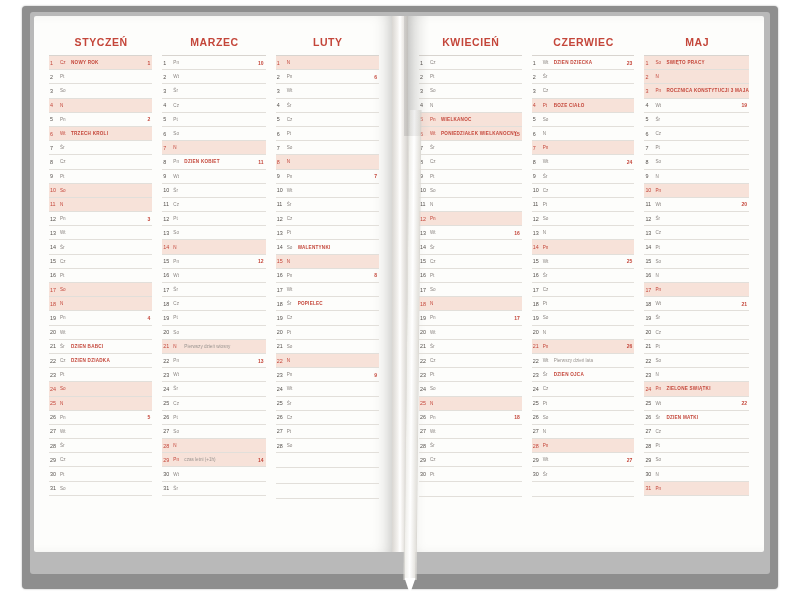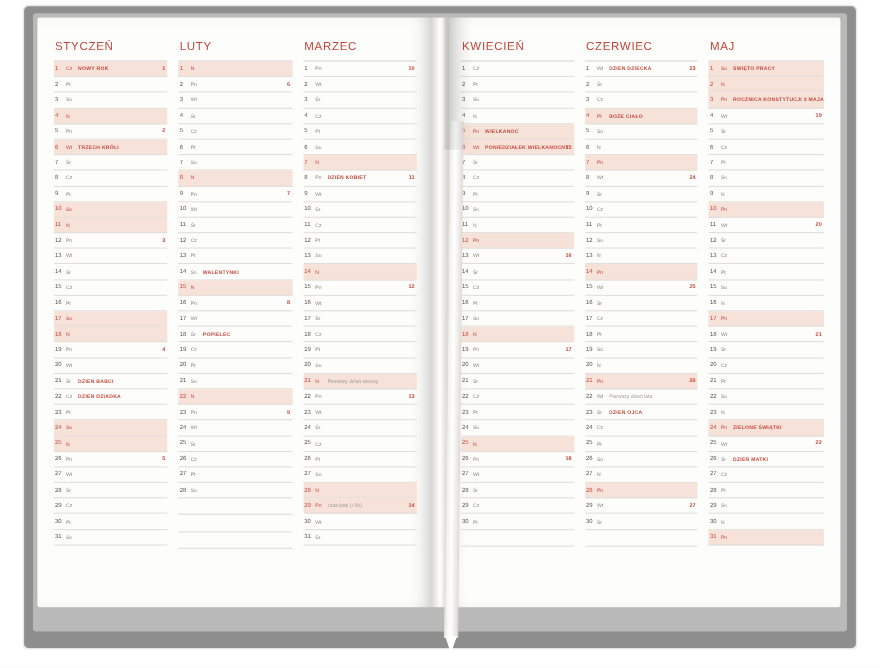--- a/index.html
+++ b/index.html
@@ -105,25 +105,26 @@
     padding: 20px 10px 8px 10px;
     box-sizing: border-box;
   }
   .month {
     flex: 1 1 0;
     padding: 0 5px;
     box-sizing: border-box;
   }
   .month-title {
     font-size: 10.5px;
-    font-weight: normal;
+    font-weight: bold;
     letter-spacing: 0.6px;
     color: #c4463a;
     margin: 0 0 7px 1px;
     text-transform: uppercase;
+    text-align: center;
   }
   .days {
     border-top: 1px solid #d8d4cf;
   }
   .day {
     position: relative;
     height: 14.2px;
     border-bottom: 1px solid #e2dfda;
     display: flex;
     align-items: center;
@@ -348,20 +349,185 @@
               <span class="holiday"></span>
             </div>
             <div class="day">
               <span class="dnum">31</span>
               <span class="dname">So</span>
               <span class="holiday"></span>
             </div>
           </div>
         </div>
         <div class="month">
+          <div class="month-title">MARZEC</div>
+          <div class="days">
+            <div class="day">
+              <span class="dnum">1</span>
+              <span class="dname">Pn</span>
+              <span class="holiday"></span>
+              <span class="weeknum">10</span>
+            </div>
+            <div class="day">
+              <span class="dnum">2</span>
+              <span class="dname">Wt</span>
+              <span class="holiday"></span>
+            </div>
+            <div class="day">
+              <span class="dnum">3</span>
+              <span class="dname">Śr</span>
+              <span class="holiday"></span>
+            </div>
+            <div class="day">
+              <span class="dnum">4</span>
+              <span class="dname">Cz</span>
+              <span class="holiday"></span>
+            </div>
+            <div class="day">
+              <span class="dnum">5</span>
+              <span class="dname">Pt</span>
+              <span class="holiday"></span>
+            </div>
+            <div class="day">
+              <span class="dnum">6</span>
+              <span class="dname">So</span>
+              <span class="holiday"></span>
+            </div>
+            <div class="day weekend">
+              <span class="dnum">7</span>
+              <span class="dname">N</span>
+              <span class="holiday"></span>
+            </div>
+            <div class="day">
+              <span class="dnum">8</span>
+              <span class="dname">Pn</span>
+              <span class="holiday">DZIEŃ KOBIET</span>
+              <span class="weeknum">11</span>
+            </div>
+            <div class="day">
+              <span class="dnum">9</span>
+              <span class="dname">Wt</span>
+              <span class="holiday"></span>
+            </div>
+            <div class="day">
+              <span class="dnum">10</span>
+              <span class="dname">Śr</span>
+              <span class="holiday"></span>
+            </div>
+            <div class="day">
+              <span class="dnum">11</span>
+              <span class="dname">Cz</span>
+              <span class="holiday"></span>
+            </div>
+            <div class="day">
+              <span class="dnum">12</span>
+              <span class="dname">Pt</span>
+              <span class="holiday"></span>
+            </div>
+            <div class="day">
+              <span class="dnum">13</span>
+              <span class="dname">So</span>
+              <span class="holiday"></span>
+            </div>
+            <div class="day weekend">
+              <span class="dnum">14</span>
+              <span class="dname">N</span>
+              <span class="holiday"></span>
+            </div>
+            <div class="day">
+              <span class="dnum">15</span>
+              <span class="dname">Pn</span>
+              <span class="holiday"></span>
+              <span class="weeknum">12</span>
+            </div>
+            <div class="day">
+              <span class="dnum">16</span>
+              <span class="dname">Wt</span>
+              <span class="holiday"></span>
+            </div>
+            <div class="day">
+              <span class="dnum">17</span>
+              <span class="dname">Śr</span>
+              <span class="holiday"></span>
+            </div>
+            <div class="day">
+              <span class="dnum">18</span>
+              <span class="dname">Cz</span>
+              <span class="holiday"></span>
+            </div>
+            <div class="day">
+              <span class="dnum">19</span>
+              <span class="dname">Pt</span>
+              <span class="holiday"></span>
+            </div>
+            <div class="day">
+              <span class="dnum">20</span>
+              <span class="dname">So</span>
+              <span class="holiday"></span>
+            </div>
+            <div class="day weekend">
+              <span class="dnum">21</span>
+              <span class="dname">N</span>
+              <span class="holiday plain">Pierwszy dzień wiosny</span>
+            </div>
+            <div class="day">
+              <span class="dnum">22</span>
+              <span class="dname">Pn</span>
+              <span class="holiday"></span>
+              <span class="weeknum">13</span>
+            </div>
+            <div class="day">
+              <span class="dnum">23</span>
+              <span class="dname">Wt</span>
+              <span class="holiday"></span>
+            </div>
+            <div class="day">
+              <span class="dnum">24</span>
+              <span class="dname">Śr</span>
+              <span class="holiday"></span>
+            </div>
+            <div class="day">
+              <span class="dnum">25</span>
+              <span class="dname">Cz</span>
+              <span class="holiday"></span>
+            </div>
+            <div class="day">
+              <span class="dnum">26</span>
+              <span class="dname">Pt</span>
+              <span class="holiday"></span>
+            </div>
+            <div class="day">
+              <span class="dnum">27</span>
+              <span class="dname">So</span>
+              <span class="holiday"></span>
+            </div>
+            <div class="day weekend">
+              <span class="dnum">28</span>
+              <span class="dname">N</span>
+              <span class="holiday"></span>
+            </div>
+            <div class="day weekend">
+              <span class="dnum">29</span>
+              <span class="dname">Pn</span>
+              <span class="holiday plain">czas letni (+1h)</span>
+              <span class="weeknum">14</span>
+            </div>
+            <div class="day">
+              <span class="dnum">30</span>
+              <span class="dname">Wt</span>
+              <span class="holiday"></span>
+            </div>
+            <div class="day">
+              <span class="dnum">31</span>
+              <span class="dname">Śr</span>
+              <span class="holiday"></span>
+            </div>
+          </div>
+        </div>
+        <div class="month">
           <div class="month-title">LUTY</div>
           <div class="days">
             <div class="day weekend">
               <span class="dnum">1</span>
               <span class="dname">N</span>
               <span class="holiday"></span>
             </div>
             <div class="day">
               <span class="dnum">2</span>
               <span class="dname">Pn</span>
@@ -497,185 +663,20 @@
               <span class="holiday"></span>
             </div>
             <div class="day">
               <span class="dnum">28</span>
               <span class="dname">So</span>
               <span class="holiday"></span>
             </div>
             <div class="spacer-row"></div>
             <div class="spacer-row"></div>
             <div class="spacer-row"></div>
-          </div>
-        </div>
-        <div class="month">
-          <div class="month-title">MARZEC</div>
-          <div class="days">
-            <div class="day">
-              <span class="dnum">1</span>
-              <span class="dname">Pn</span>
-              <span class="holiday"></span>
-              <span class="weeknum">10</span>
-            </div>
-            <div class="day">
-              <span class="dnum">2</span>
-              <span class="dname">Wt</span>
-              <span class="holiday"></span>
-            </div>
-            <div class="day">
-              <span class="dnum">3</span>
-              <span class="dname">Śr</span>
-              <span class="holiday"></span>
-            </div>
-            <div class="day">
-              <span class="dnum">4</span>
-              <span class="dname">Cz</span>
-              <span class="holiday"></span>
-            </div>
-            <div class="day">
-              <span class="dnum">5</span>
-              <span class="dname">Pt</span>
-              <span class="holiday"></span>
-            </div>
-            <div class="day">
-              <span class="dnum">6</span>
-              <span class="dname">So</span>
-              <span class="holiday"></span>
-            </div>
-            <div class="day weekend">
-              <span class="dnum">7</span>
-              <span class="dname">N</span>
-              <span class="holiday"></span>
-            </div>
-            <div class="day">
-              <span class="dnum">8</span>
-              <span class="dname">Pn</span>
-              <span class="holiday">DZIEŃ KOBIET</span>
-              <span class="weeknum">11</span>
-            </div>
-            <div class="day">
-              <span class="dnum">9</span>
-              <span class="dname">Wt</span>
-              <span class="holiday"></span>
-            </div>
-            <div class="day">
-              <span class="dnum">10</span>
-              <span class="dname">Śr</span>
-              <span class="holiday"></span>
-            </div>
-            <div class="day">
-              <span class="dnum">11</span>
-              <span class="dname">Cz</span>
-              <span class="holiday"></span>
-            </div>
-            <div class="day">
-              <span class="dnum">12</span>
-              <span class="dname">Pt</span>
-              <span class="holiday"></span>
-            </div>
-            <div class="day">
-              <span class="dnum">13</span>
-              <span class="dname">So</span>
-              <span class="holiday"></span>
-            </div>
-            <div class="day weekend">
-              <span class="dnum">14</span>
-              <span class="dname">N</span>
-              <span class="holiday"></span>
-            </div>
-            <div class="day">
-              <span class="dnum">15</span>
-              <span class="dname">Pn</span>
-              <span class="holiday"></span>
-              <span class="weeknum">12</span>
-            </div>
-            <div class="day">
-              <span class="dnum">16</span>
-              <span class="dname">Wt</span>
-              <span class="holiday"></span>
-            </div>
-            <div class="day">
-              <span class="dnum">17</span>
-              <span class="dname">Śr</span>
-              <span class="holiday"></span>
-            </div>
-            <div class="day">
-              <span class="dnum">18</span>
-              <span class="dname">Cz</span>
-              <span class="holiday"></span>
-            </div>
-            <div class="day">
-              <span class="dnum">19</span>
-              <span class="dname">Pt</span>
-              <span class="holiday"></span>
-            </div>
-            <div class="day">
-              <span class="dnum">20</span>
-              <span class="dname">So</span>
-              <span class="holiday"></span>
-            </div>
-            <div class="day weekend">
-              <span class="dnum">21</span>
-              <span class="dname">N</span>
-              <span class="holiday plain">Pierwszy dzień wiosny</span>
-            </div>
-            <div class="day">
-              <span class="dnum">22</span>
-              <span class="dname">Pn</span>
-              <span class="holiday"></span>
-              <span class="weeknum">13</span>
-            </div>
-            <div class="day">
-              <span class="dnum">23</span>
-              <span class="dname">Wt</span>
-              <span class="holiday"></span>
-            </div>
-            <div class="day">
-              <span class="dnum">24</span>
-              <span class="dname">Śr</span>
-              <span class="holiday"></span>
-            </div>
-            <div class="day">
-              <span class="dnum">25</span>
-              <span class="dname">Cz</span>
-              <span class="holiday"></span>
-            </div>
-            <div class="day">
-              <span class="dnum">26</span>
-              <span class="dname">Pt</span>
-              <span class="holiday"></span>
-            </div>
-            <div class="day">
-              <span class="dnum">27</span>
-              <span class="dname">So</span>
-              <span class="holiday"></span>
-            </div>
-            <div class="day weekend">
-              <span class="dnum">28</span>
-              <span class="dname">N</span>
-              <span class="holiday"></span>
-            </div>
-            <div class="day weekend">
-              <span class="dnum">29</span>
-              <span class="dname">Pn</span>
-              <span class="holiday plain">czas letni (+1h)</span>
-              <span class="weeknum">14</span>
-            </div>
-            <div class="day">
-              <span class="dnum">30</span>
-              <span class="dname">Wt</span>
-              <span class="holiday"></span>
-            </div>
-            <div class="day">
-              <span class="dnum">31</span>
-              <span class="dname">Śr</span>
-              <span class="holiday"></span>
-            </div>
           </div>
         </div>
       </div>
   </div>
 
   <div class="page right">
     <div class="columns" id="right-columns">
         <div class="month">
           <div class="month-title">KWIECIEŃ</div>
           <div class="days">

